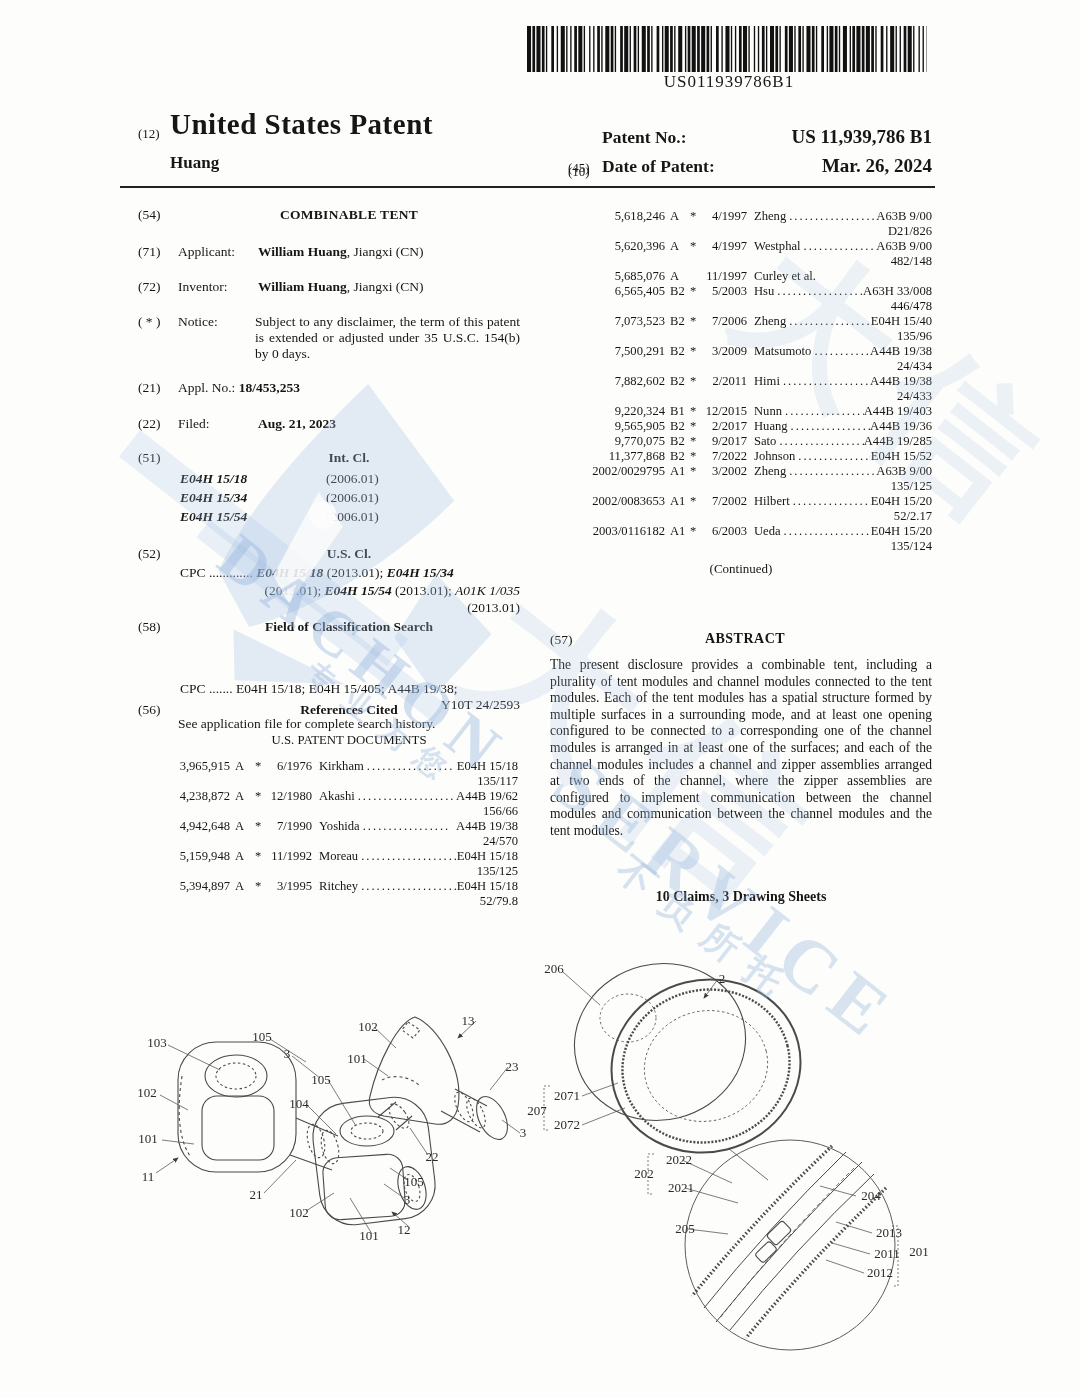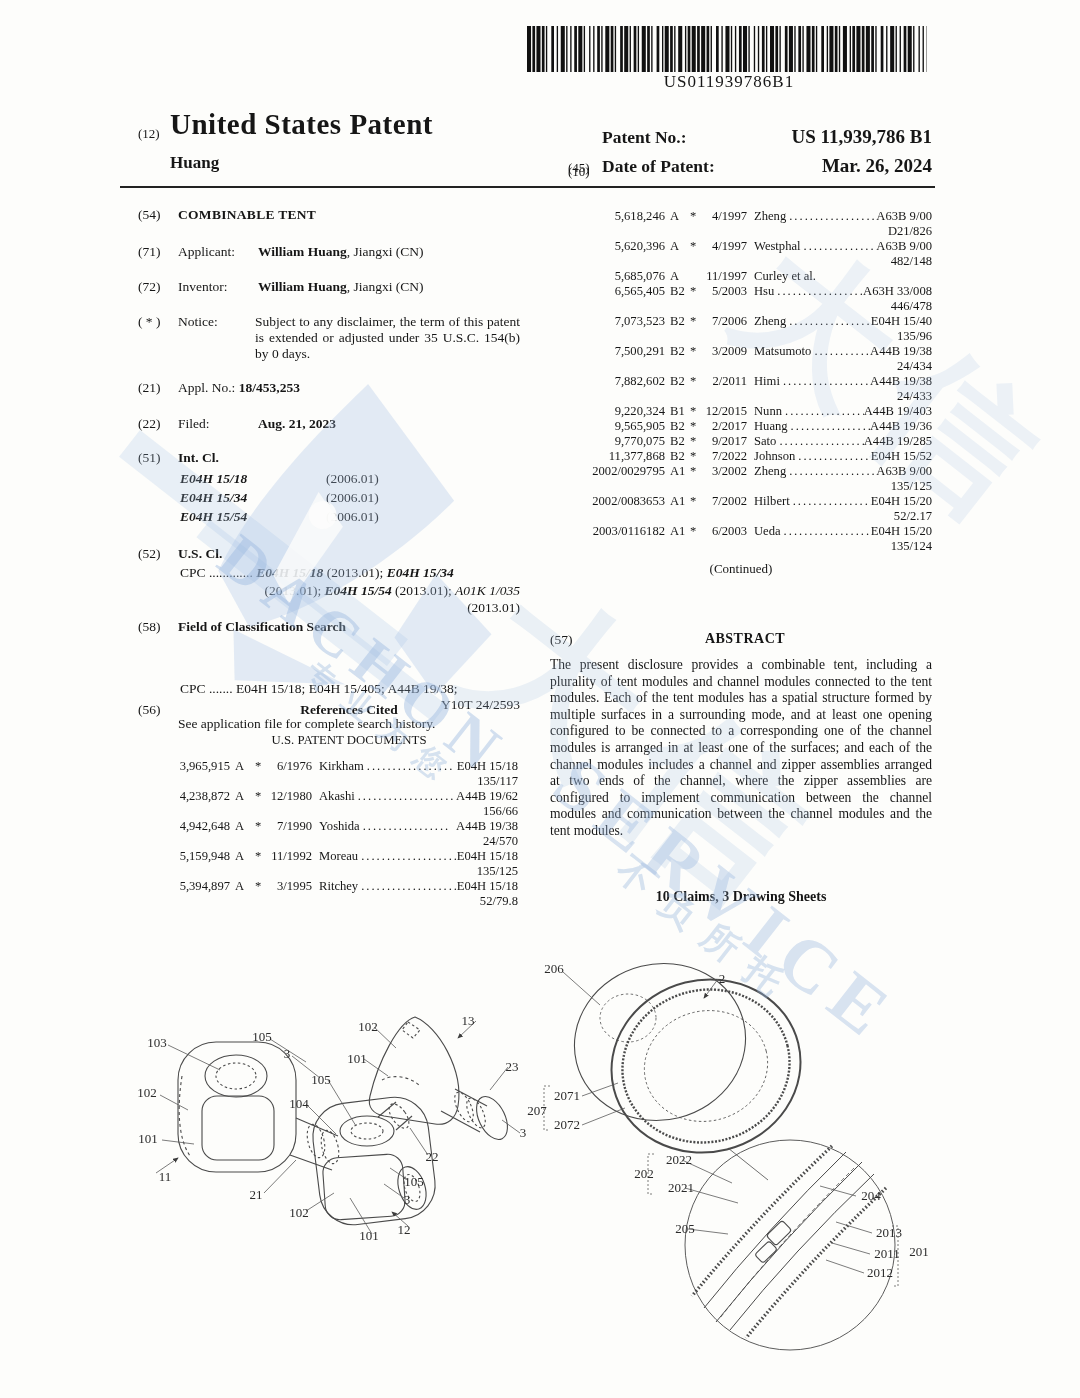--- a/index.html
+++ b/index.html
@@ -1,19 +1,19 @@
 <!DOCTYPE html>
 <html><head>
 <meta charset="utf-8">
 <style>
   html,body{margin:0;padding:0;background:#ececec;}
   .page{position:relative;width:1080px;height:1398px;margin:0 auto;background:#fdfdfb;
         font-family:"Liberation Serif",serif;color:#161616;overflow:hidden;}
   .abs{position:absolute;}
-  .b{font-weight:bold;}
+  .b{font-weight:bold;text-align:center;}
   .i{font-style:italic;}
   .bi{font-weight:bold;font-style:italic;}
   .n{font-weight:normal;}
   .tr{text-align:right;}
   .tc{text-align:center;}
   
   .hcode{font-size:13px;}
   .htitle{font-size:29px;font-weight:bold;letter-spacing:0.5px;}
   .hname{font-size:17px;font-weight:bold;}
   .hrlabel{font-size:17.5px;font-weight:bold;}
@@ -625,21 +625,21 @@
       </g>
     </g>
   </svg>
 
   <div id="fig-labels">
       <span class="figlabel" style="left: 157px; top: 1043px;">103</span>
       <span class="figlabel" style="left: 262px; top: 1037px;">105</span>
       <span class="figlabel" style="left: 287px; top: 1054px;">3</span>
       <span class="figlabel" style="left: 147px; top: 1093px;">102</span>
       <span class="figlabel" style="left: 148px; top: 1139px;">101</span>
-      <span class="figlabel" style="left: 165px; top: 1177px;">11</span>
+      <span class="figlabel" style="left: 148px; top: 1177px;">11</span>
       <span class="figlabel" style="left: 256px; top: 1195px;">21</span>
       <span class="figlabel" style="left: 299px; top: 1213px;">102</span>
       <span class="figlabel" style="left: 369px; top: 1236px;">101</span>
       <span class="figlabel" style="left: 404px; top: 1230px;">12</span>
       <span class="figlabel" style="left: 299px; top: 1104px;">104</span>
       <span class="figlabel" style="left: 321px; top: 1080px;">105</span>
       <span class="figlabel" style="left: 414px; top: 1182px;">105</span>
       <span class="figlabel" style="left: 407px; top: 1200px;">3</span>
       <span class="figlabel" style="left: 432px; top: 1157px;">22</span>
       <span class="figlabel" style="left: 368px; top: 1027px;">102</span>

